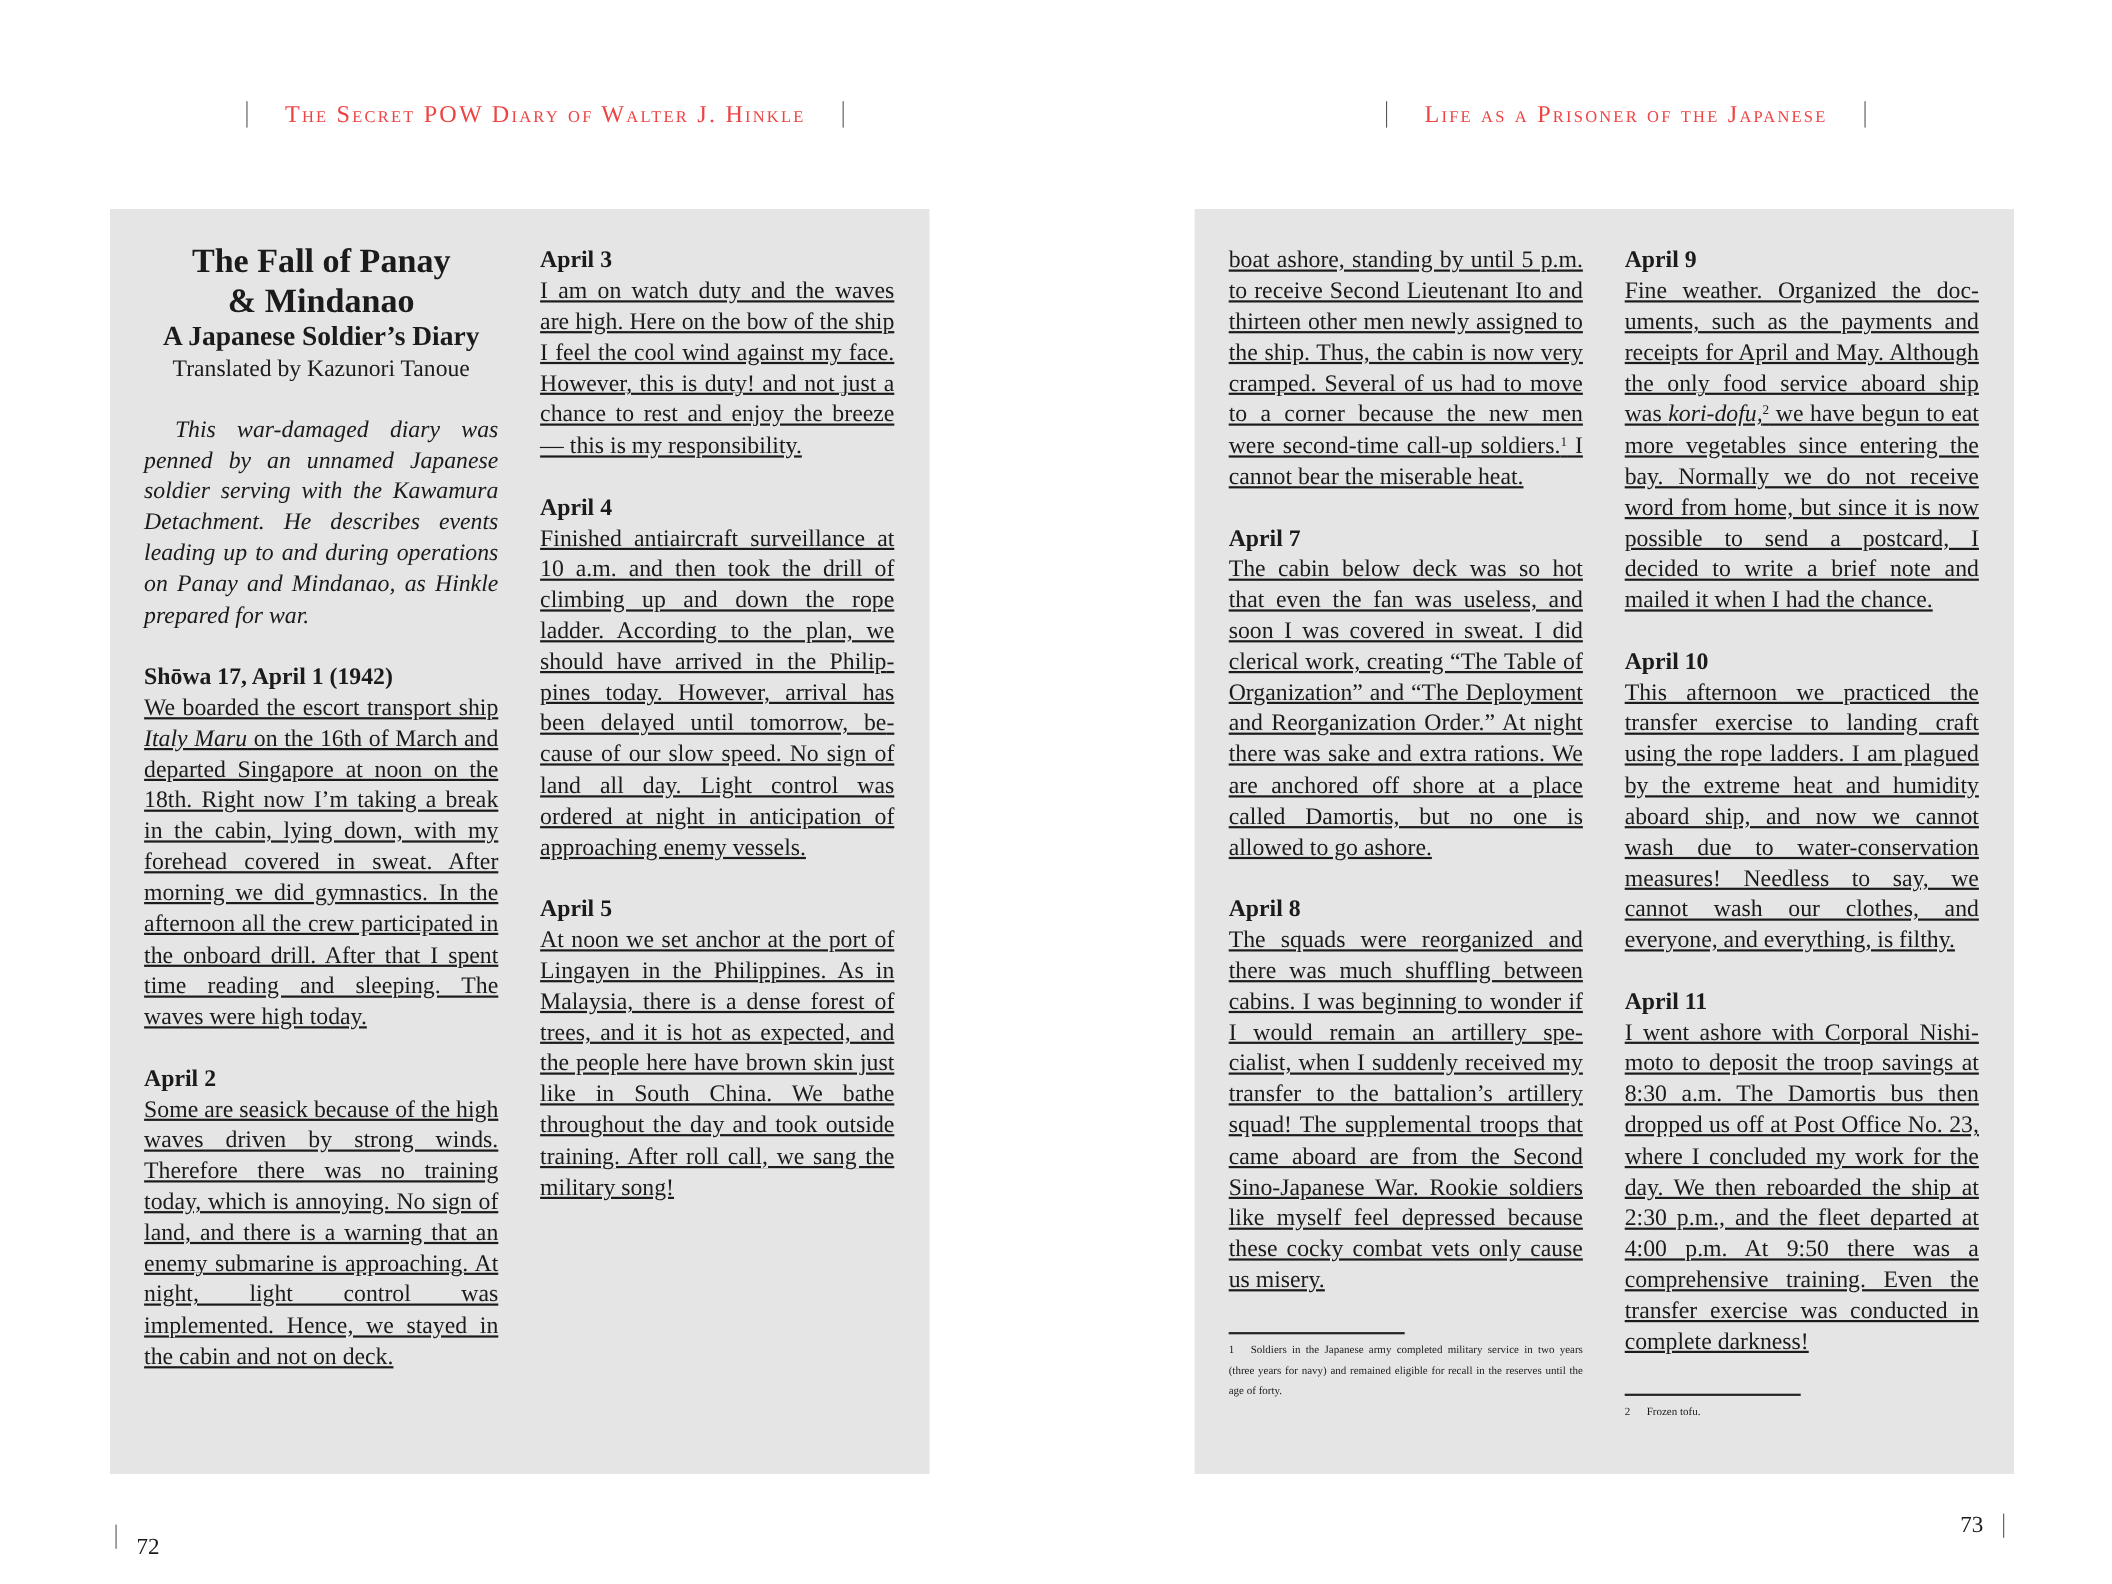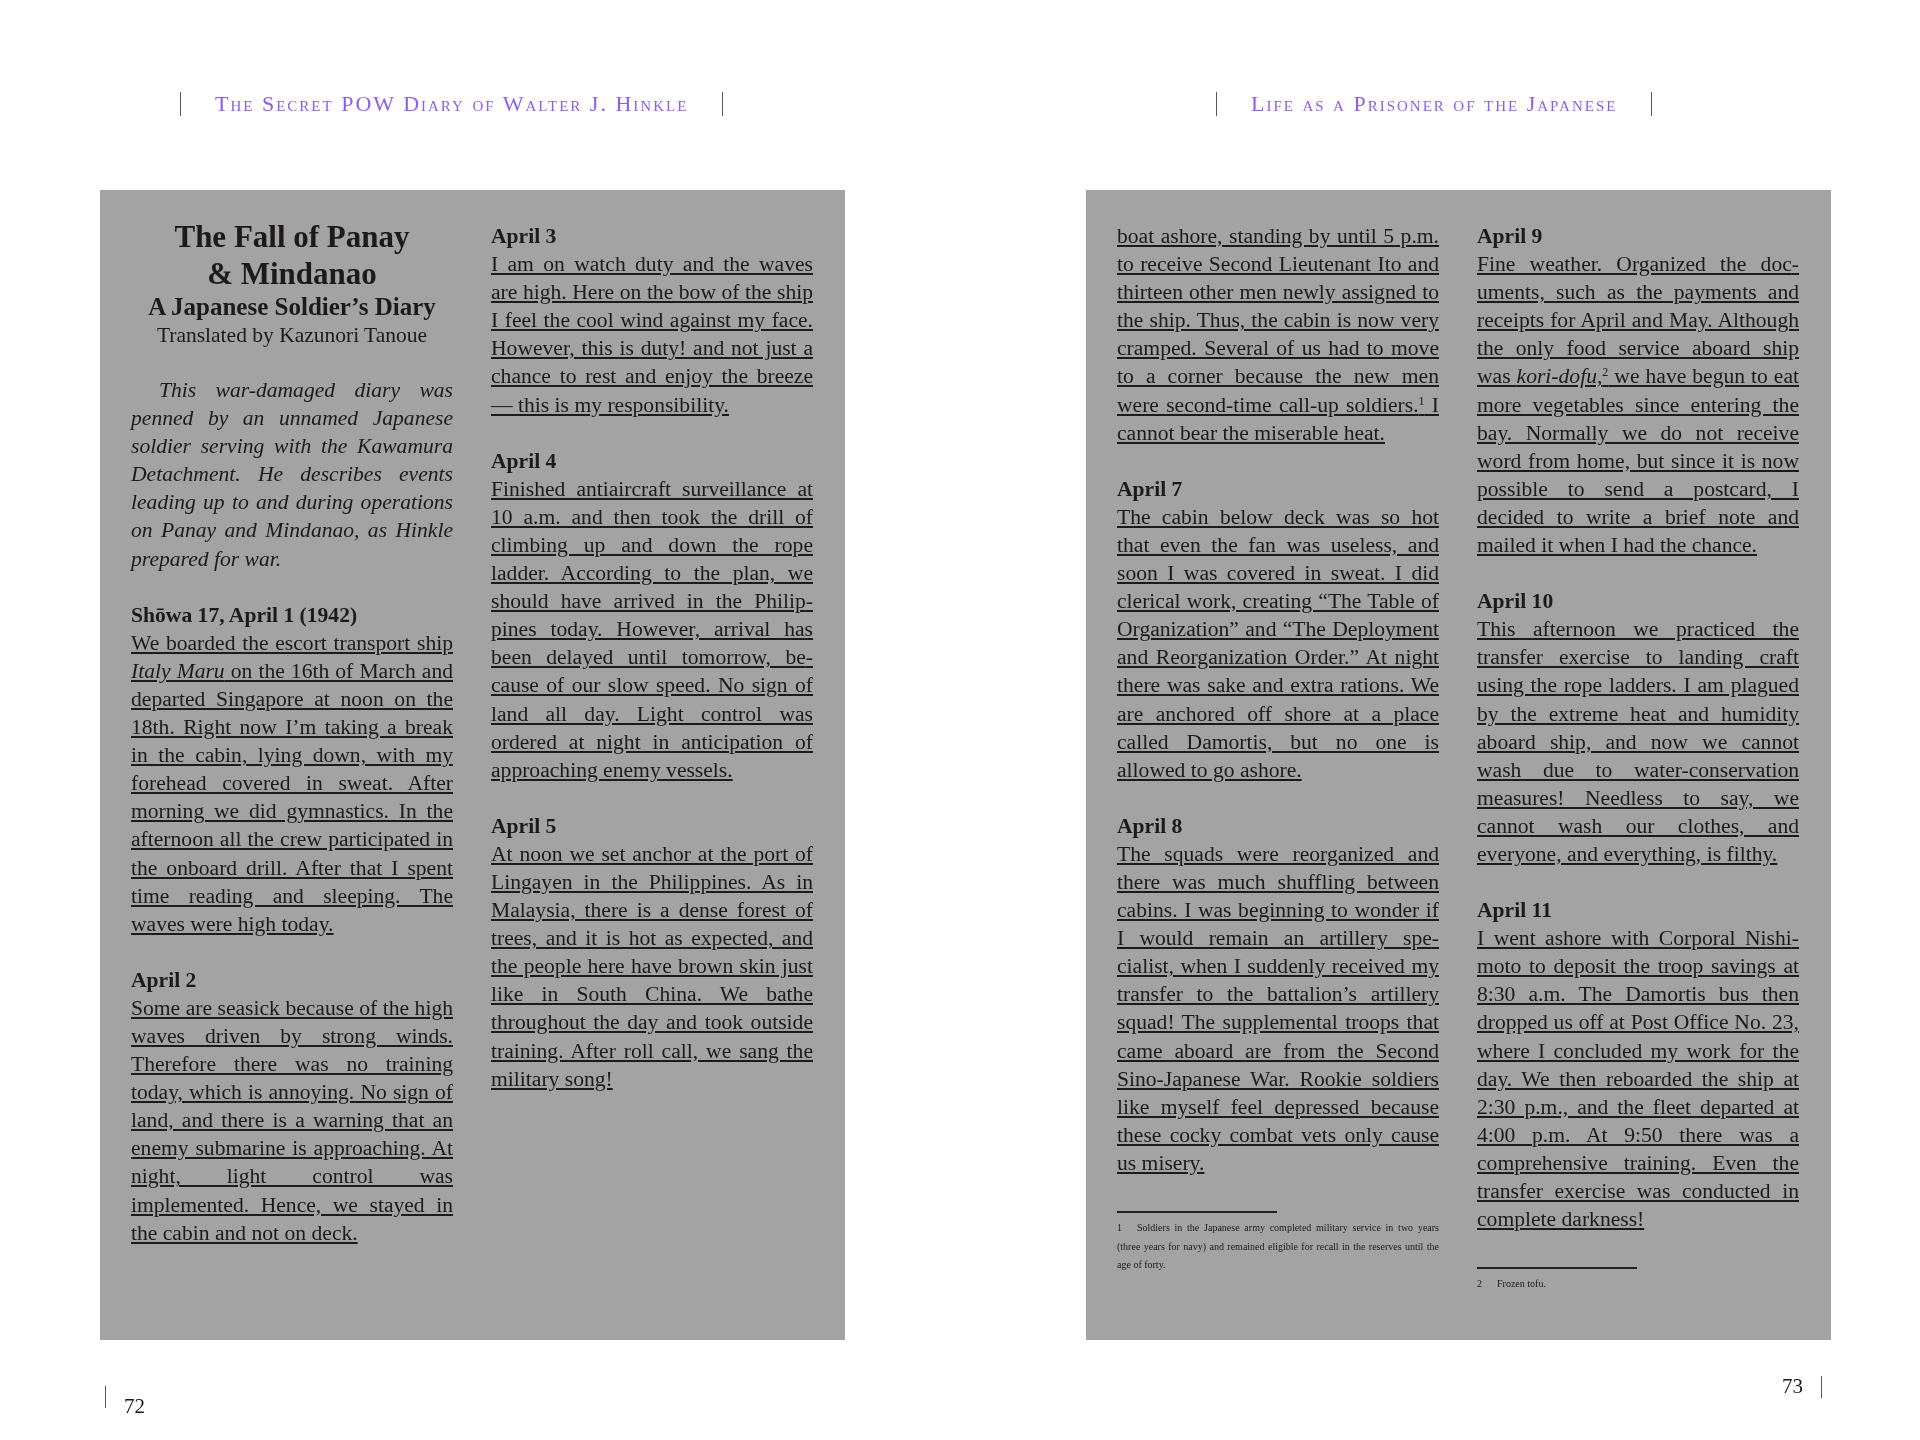--- a/index.html
+++ b/index.html
@@ -3,29 +3,29 @@
 <meta charset="utf-8">
 <style>
   html, body { margin:0; padding:0; }
   body {
     width:1920px; height:1440px; background:#ffffff; position:relative; overflow:hidden;
     font-family:"Liberation Serif","DejaVu Serif",serif; color:#1c1a1a;
   }
   .running-head {
     position:absolute; top:86px; height:36px; display:flex; align-items:center;
     font-family:"Liberation Serif",serif; font-size:22px; letter-spacing:2px;
-    font-variant:small-caps; color:#8b5cf6;
+    font-variant:small-caps; color:#ef4444;margin-left:44px;
   }
   .running-head .bar { display:inline-block; width:1px; height:24px; background:#555; }
   .running-head .txt { padding:0 34px; }
   #rh-left { left:180px; }
   #rh-right { left:1216px; }
 
   .panel {
-    position:absolute; top:190px; height:1150px; width:745px; background:#a3a3a3;
+    position:absolute; top:190px; height:1150px; width:745px; background:#e5e5e5;
     box-sizing:border-box; display:flex; gap:38px; padding:32px 30px 0 31px;
   }
   #panel-left { left:100px; }
   #panel-right { left:1086px; }
   .col { width:322px; position:relative; font-size:21.6px; line-height:28.1px; text-align:justify; hyphens:manual; }
 
   .title-block { text-align:center; margin-top:-4px; }
   .title-main { font-weight:bold; font-size:31px; line-height:37px; }
   .title-sub { font-weight:bold; font-size:25px; line-height:30px; }
   .title-credit { font-size:21.5px; line-height:26px; }

